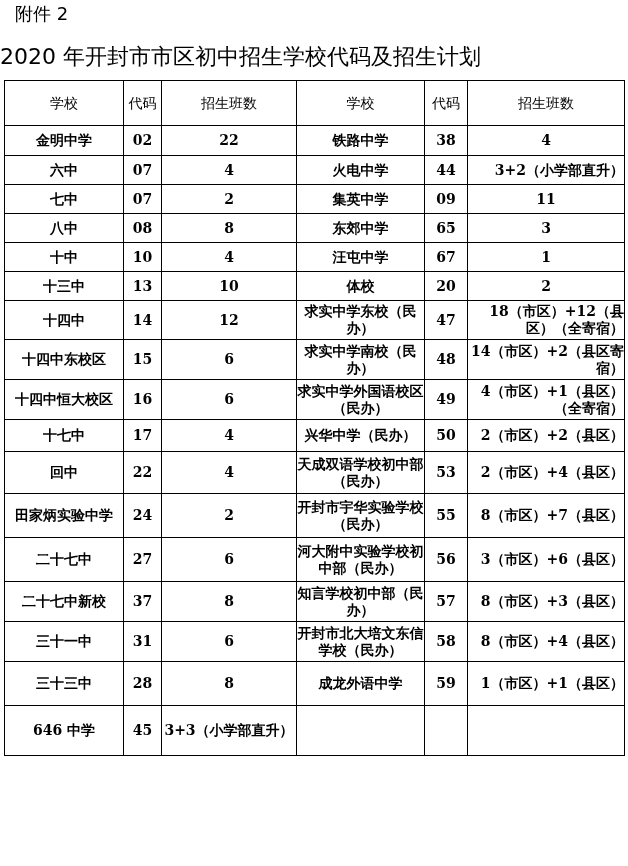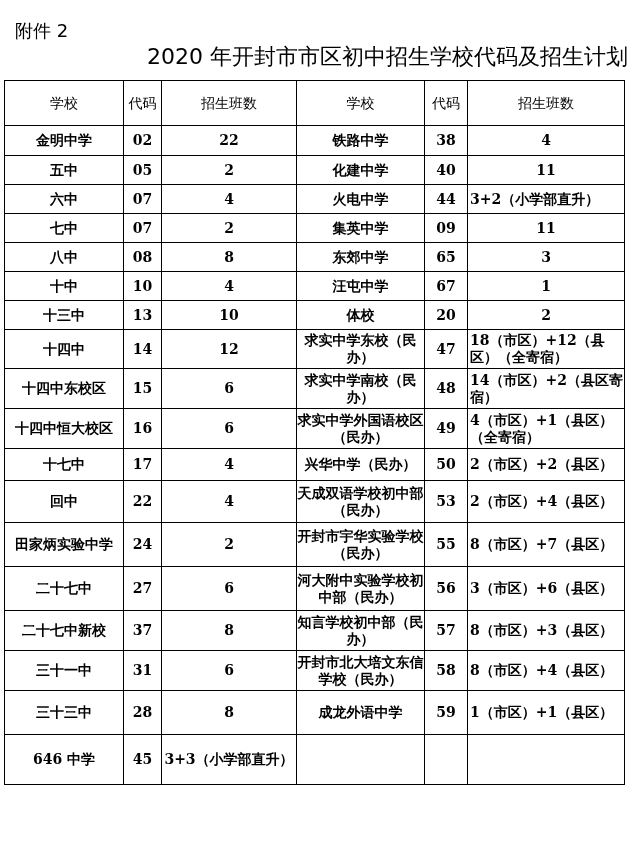--- a/index.html
+++ b/index.html
@@ -1,23 +1,23 @@
 <!DOCTYPE html>
 <html><head>
 <meta charset="utf-8">
 <style>
   html, body { margin:0; padding:0; background:#ffffff; }
   body { width:628px; height:866px; position:relative; overflow:hidden; font-family:"DejaVu Serif", serif; color:#000; }
-  .attach { position:absolute; left:15px; top:19px; font-family:"DejaVu Sans", sans-serif; font-size:18px; }
-  .title { position:absolute; left:0; width:628px; top:42px; text-align:right; font-family:"DejaVu Sans", sans-serif; font-size:22px; letter-spacing:0px; }
+  .attach { position:absolute; left:15px; top:2px; font-family:"DejaVu Sans", sans-serif; font-size:18px; }
+  .title { position:absolute; left:0; width:628px; top:42px; text-align:left; font-family:"DejaVu Sans", sans-serif; font-size:22px; letter-spacing:0px; }
   table { position:absolute; left:4px; top:80px; border-collapse:collapse; width:620px; table-layout:fixed; }
   td, th { border:1.5px solid #000; text-align:center; vertical-align:middle; padding:0; font-size:14px; line-height:17px; font-weight:bold; }
   th { font-weight:normal; font-family:"DejaVu Sans", sans-serif; font-size:14px; height:44px; }
   td.num { font-family:"DejaVu Serif", serif; }
-  td.plan-r { text-align:left; padding-left:2px; }
+  td.plan-r { text-align:right; padding-left:2px; }
   td.plan-r.center { text-align:center; padding-left:0; }
 </style>
 </head>
 <body>
 
 <div class="attach">附件 2</div>
 <div class="title">2020 年开封市市区初中招生学校代码及招生计划</div>
 
 <table>
   <colgroup>
@@ -39,28 +39,20 @@
     </tr>
   </thead>
   <tbody id="tbody">
       <tr style="height: 30px;">
         <td>金明中学</td>
         <td class="num">02</td>
         <td class="num">22</td>
         <td>铁路中学</td>
         <td class="num">38</td>
         <td class="num plan-r center">4</td>
-      </tr>
-      <tr style="height: 29px;">
-        <td>五中</td>
-        <td class="num">05</td>
-        <td class="num">2</td>
-        <td>化建中学</td>
-        <td class="num">40</td>
-        <td class="num plan-r center">11</td>
       </tr>
       <tr style="height: 29px;">
         <td>六中</td>
         <td class="num">07</td>
         <td class="num">4</td>
         <td>火电中学</td>
         <td class="num">44</td>
         <td class="num plan-r">3+2（小学部直升）</td>
       </tr>
       <tr style="height: 29px;">

